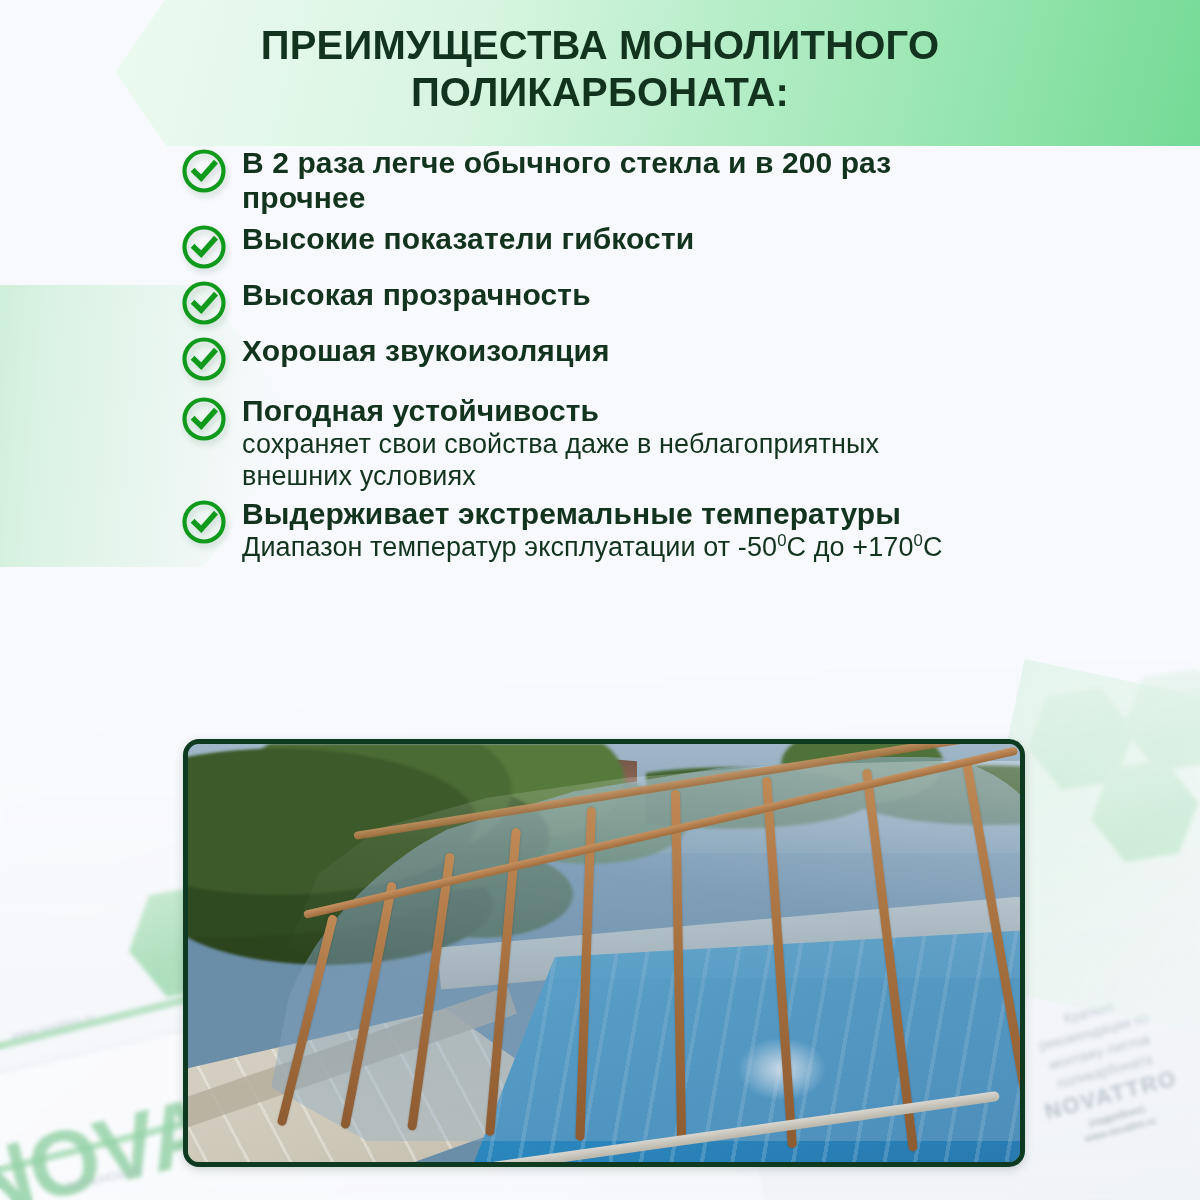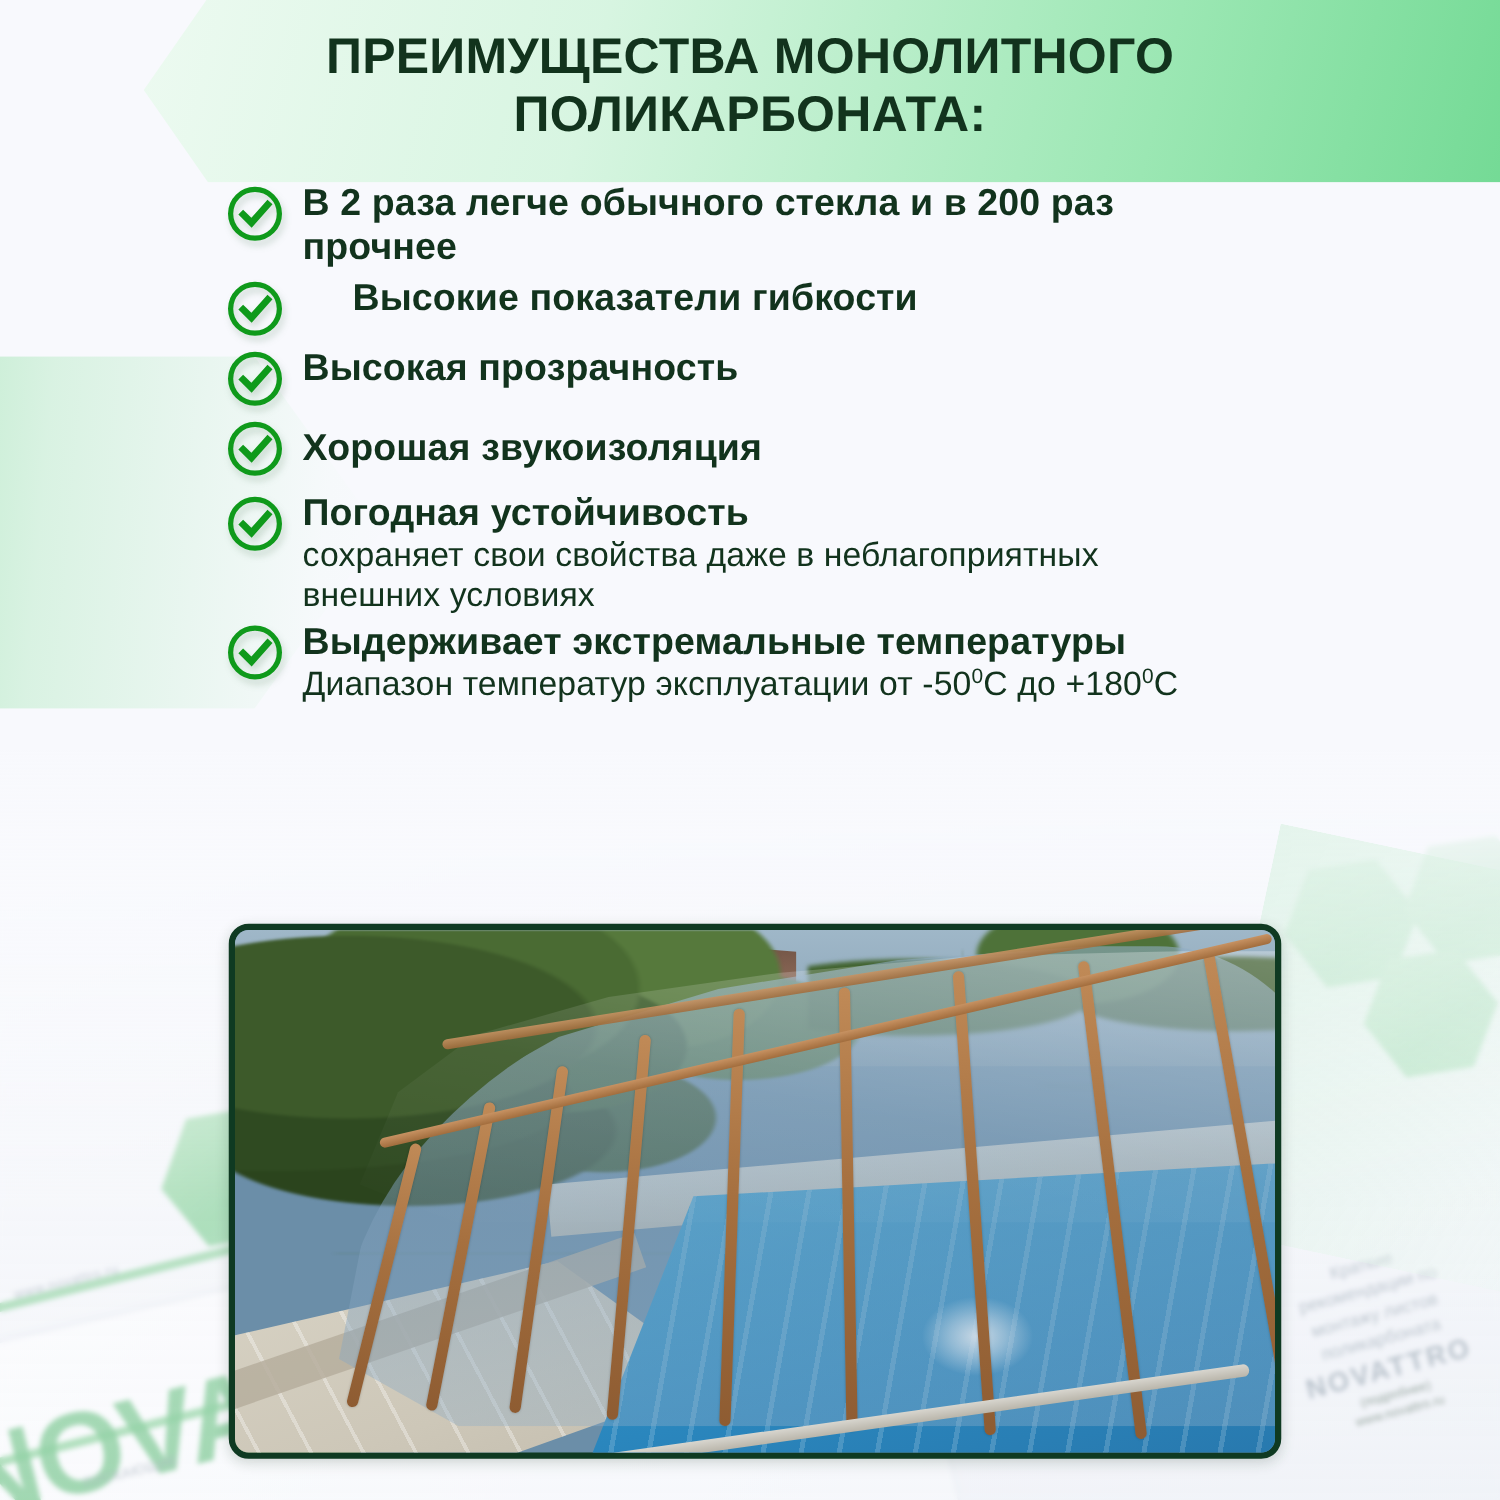--- a/index.html
+++ b/index.html
@@ -90,23 +90,23 @@
     letter-spacing:.1px;
   }
   .sub{
     color:#12331d;font:400 27px/1.16 "Liberation Sans",sans-serif;
     margin-top:1px;letter-spacing:.1px;
   }
   .sub sup{font-size:.62em;vertical-align:super;line-height:0;}
 
   
   .item.i0{margin-bottom:6px;}
-  .item.i1{margin-bottom:6px;gap:40px;}
+  .item.i1{margin-bottom:6px;}
   .item.i2{margin-bottom:6px;justify-content:flex-end;}
-  .item.i3{margin-bottom:10px;align-items:center;}
+  .item.i3{margin-bottom:10px;}
   .item.i4{margin-bottom:4px;}
 
   
   .photo{
     position:absolute;left:183px;top:739px;width:832px;height:418px;
     border:5px solid #0f3a22;border-radius:16px;overflow:hidden;
     background:#6b8ea8;
     box-shadow:0 3px 10px rgba(20,50,30,.18);
   }
   .ph{position:absolute;inset:0;overflow:hidden;}
@@ -288,21 +288,21 @@
 
       <div class="item i5">
         <span class="check">
           <svg width="48" height="48" viewBox="0 0 48 48">
             <circle cx="24" cy="24" r="19.5" fill="none" stroke="#0f9a1b" stroke-width="4.2"></circle>
             <path d="M14.5 24.6 L21.2 31.2 L34.2 16.6" fill="none" stroke="#0f9a1b" stroke-width="5.4" stroke-linecap="square" stroke-linejoin="miter"></path>
           </svg>
         </span>
         <span class="txtcol">
           <span class="lbl">Выдерживает экстремальные температуры</span>
-          <span class="sub" style="display:block;"><span>Диапазон температур эксплуатации от -50</span><sup>0</sup><span>С до +180</span><sup>0</sup><span>С</span></span>
+          <span class="sub" style="display:block;"><span>Диапазон температур эксплуатации от -50</span><sup>0</sup><span>С до +170</span><sup>0</sup><span>С</span></span>
         </span>
       </div>
 
     </div>
 
     <div class="photo">
       <div class="ph">
         <div class="sky"></div>
         <div class="roofline"></div>
         <div class="trees"></div>

